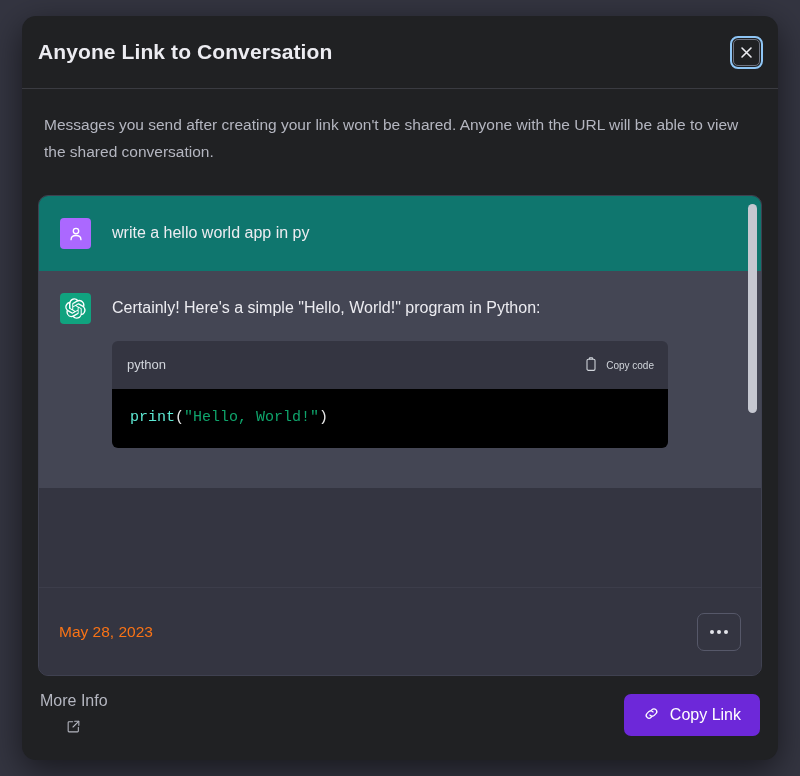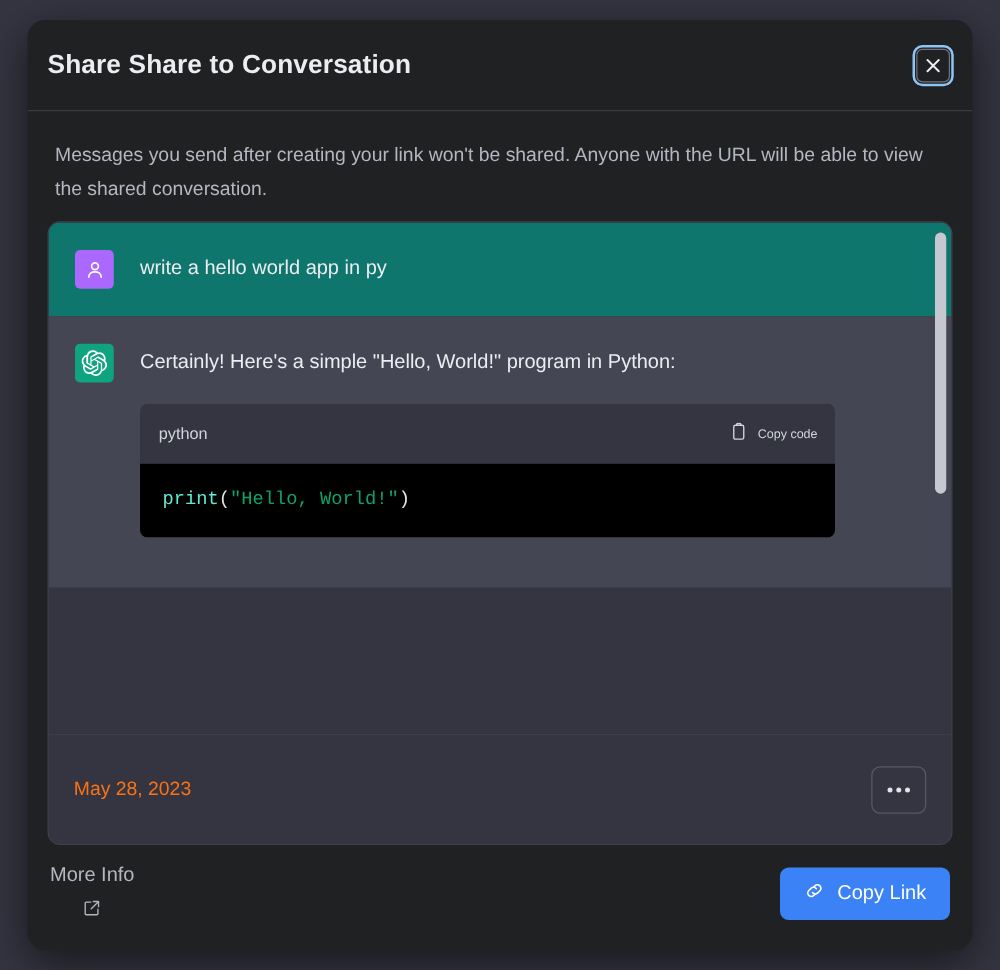--- a/index.html
+++ b/index.html
@@ -69,21 +69,21 @@
     padding: 22px 16px 0 16px;
     display: flex;
     flex-direction: column;
     min-height: 0;
   }
   .share-desc {
     font-size: 15.5px;
     line-height: 27px;
     color: #b4b6c0;
     padding: 0 6px;
-    margin-bottom: 12px;
+    margin-bottom: 30px;
   }
 
   
   .conv-card {
     flex: 1 1 auto;
     background: #343541;
     border: 1px solid #3f4150;
     border-radius: 10px;
     overflow: hidden;
     display: flex;
@@ -262,39 +262,39 @@
     background: none;
     border: none;
     font-family: "Liberation Sans", sans-serif;
     padding: 0;
     flex-direction: column;
   }
   .copy-link-button {
     display: flex;
     align-items: center;
     gap: 10px;
-    background: #3b82f6;
+    background: #6d28d9;
     color: #ffffff;
     border: none;
     border-radius: 7px;
     height: 42px;
     padding: 0 19px;
     font-size: 16px;
     font-family: "Liberation Sans", sans-serif;
     cursor: pointer;
     margin-left: 45px;
   }
 </style>
 </head>
 <body>
 
 <div class="modal">
 
   <div class="modal-header">
-    <div class="modal-title">Share Share to Conversation</div>
+    <div class="modal-title">Anyone Link to Conversation</div>
     <button class="close-button">
       <span>
         <svg width="15" height="15" viewBox="0 0 16 16" fill="none">
           <path d="M3.2 3.2 L12.8 12.8 M12.8 3.2 L3.2 12.8" stroke="#ececf1" stroke-width="1.7" stroke-linecap="round"></path>
         </svg>
       </span>
     </button>
   </div>
 
   <div class="modal-body">

